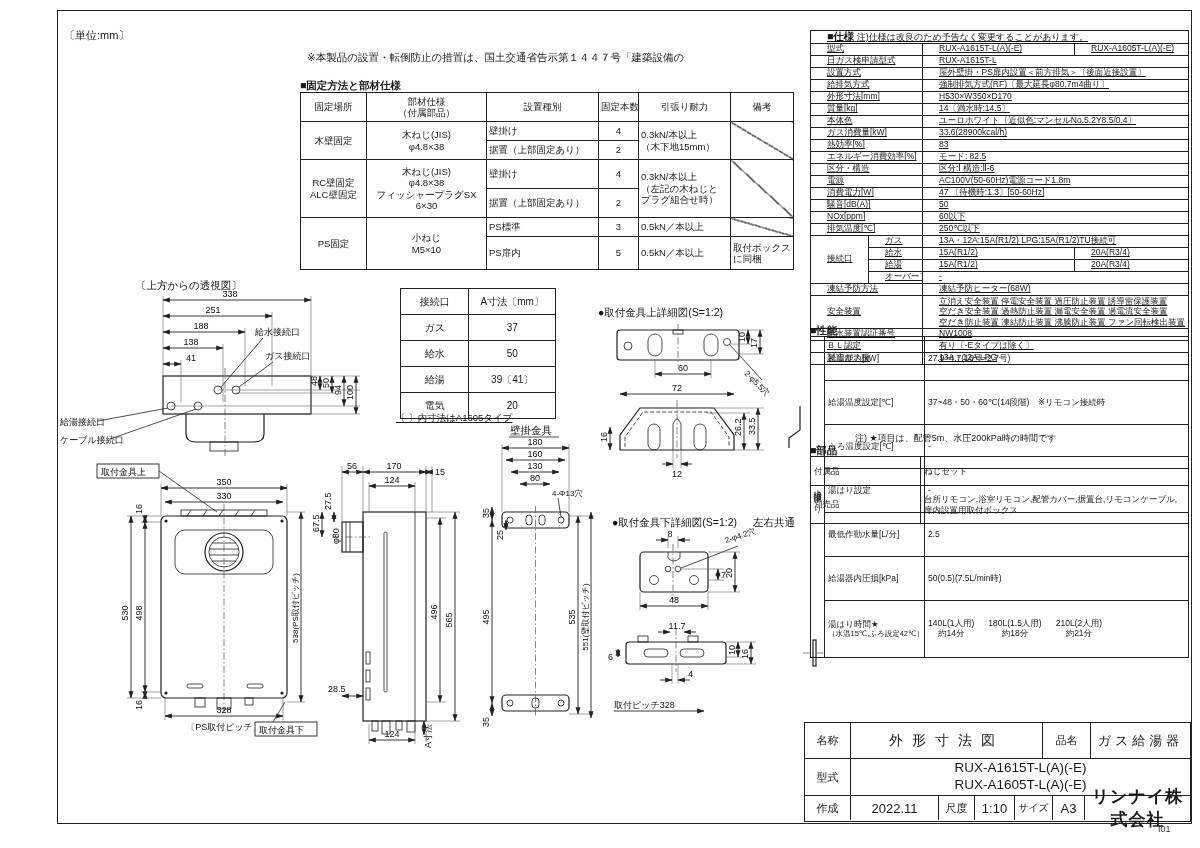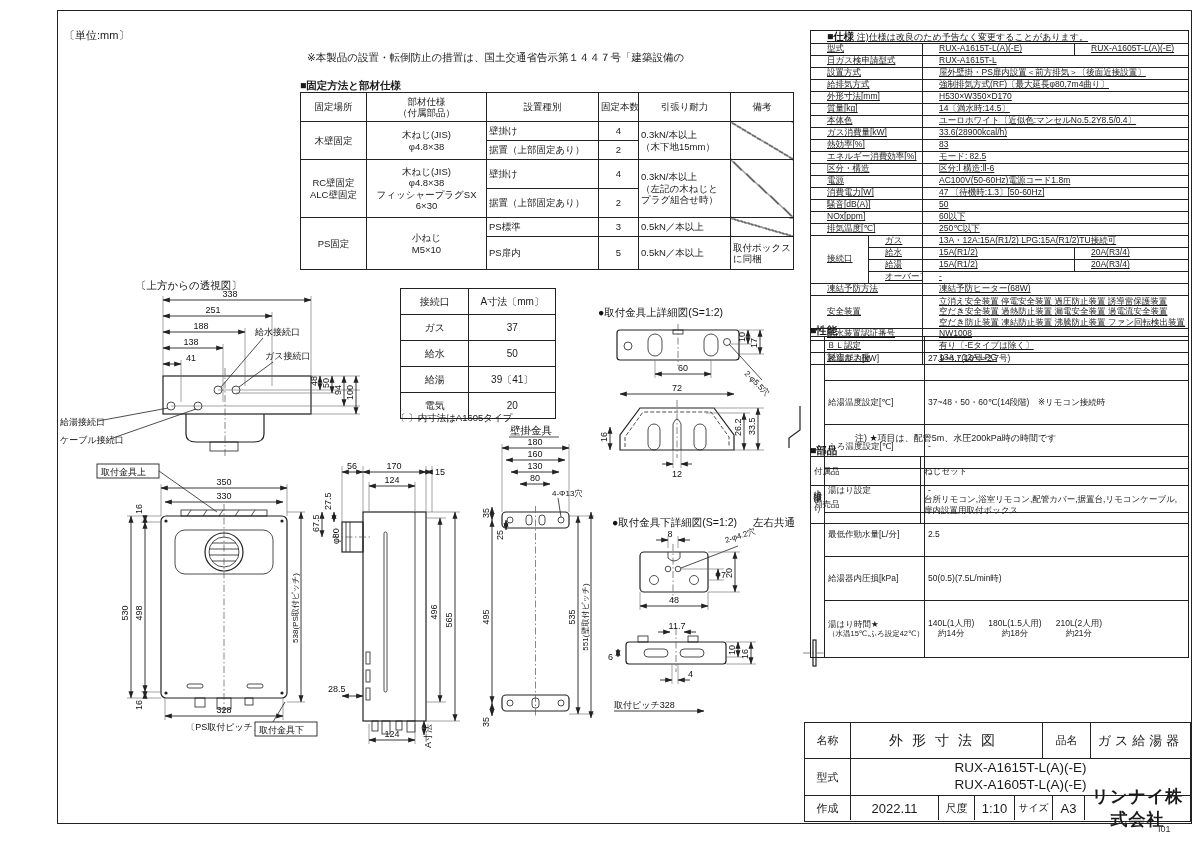--- a/index.html
+++ b/index.html
@@ -30,21 +30,21 @@
   .perf{left:810px;top:336px;width:378px;font-size:8.5px;}
   .perf td{padding:16px 3px;height:11px;line-height:1.12;}
   .vert{writing-mode:vertical-rl;text-orientation:upright;text-align:center;letter-spacing:1px;padding:0;}
   .perf-note{left:855px;top:432px;font-size:9px;}
   .parts-title{left:810px;top:444px;}
   .parts{left:810px;top:456px;width:378px;font-size:8.5px;}
   .parts td{padding:8px 3px;height:12px;line-height:1.25;}
   
   .conn{left:400px;top:288px;width:156px;font-size:10px;text-align:center;}
   .conn td{height:23px;}
-  .conn-note{left:396px;top:412px;font-size:9.5px;}
+  .conn-note{left:396px;top:412px;font-size:9.5px;text-decoration:underline;}
   
   .tblock{left:804px;top:722px;width:387px;height:100px;border:1.6px solid #222;box-sizing:border-box;font-size:11px;}
   .trow{display:flex;box-sizing:border-box;border-top:1.2px solid #222;}
   .trow:first-child{border-top:none;}
   .tcell{box-sizing:border-box;border-left:1.2px solid #222;display:flex;align-items:center;justify-content:center;text-align:center;}
   .tcell:first-child{border-left:none;font-family:Liberation Mono, monospace;}
   .corner{left:1158px;top:824px;font-size:9px;color:#333;}
   
   svg{position:absolute;overflow:visible;}
   .ol{fill:none;stroke:#222;stroke-width:1.2;}

